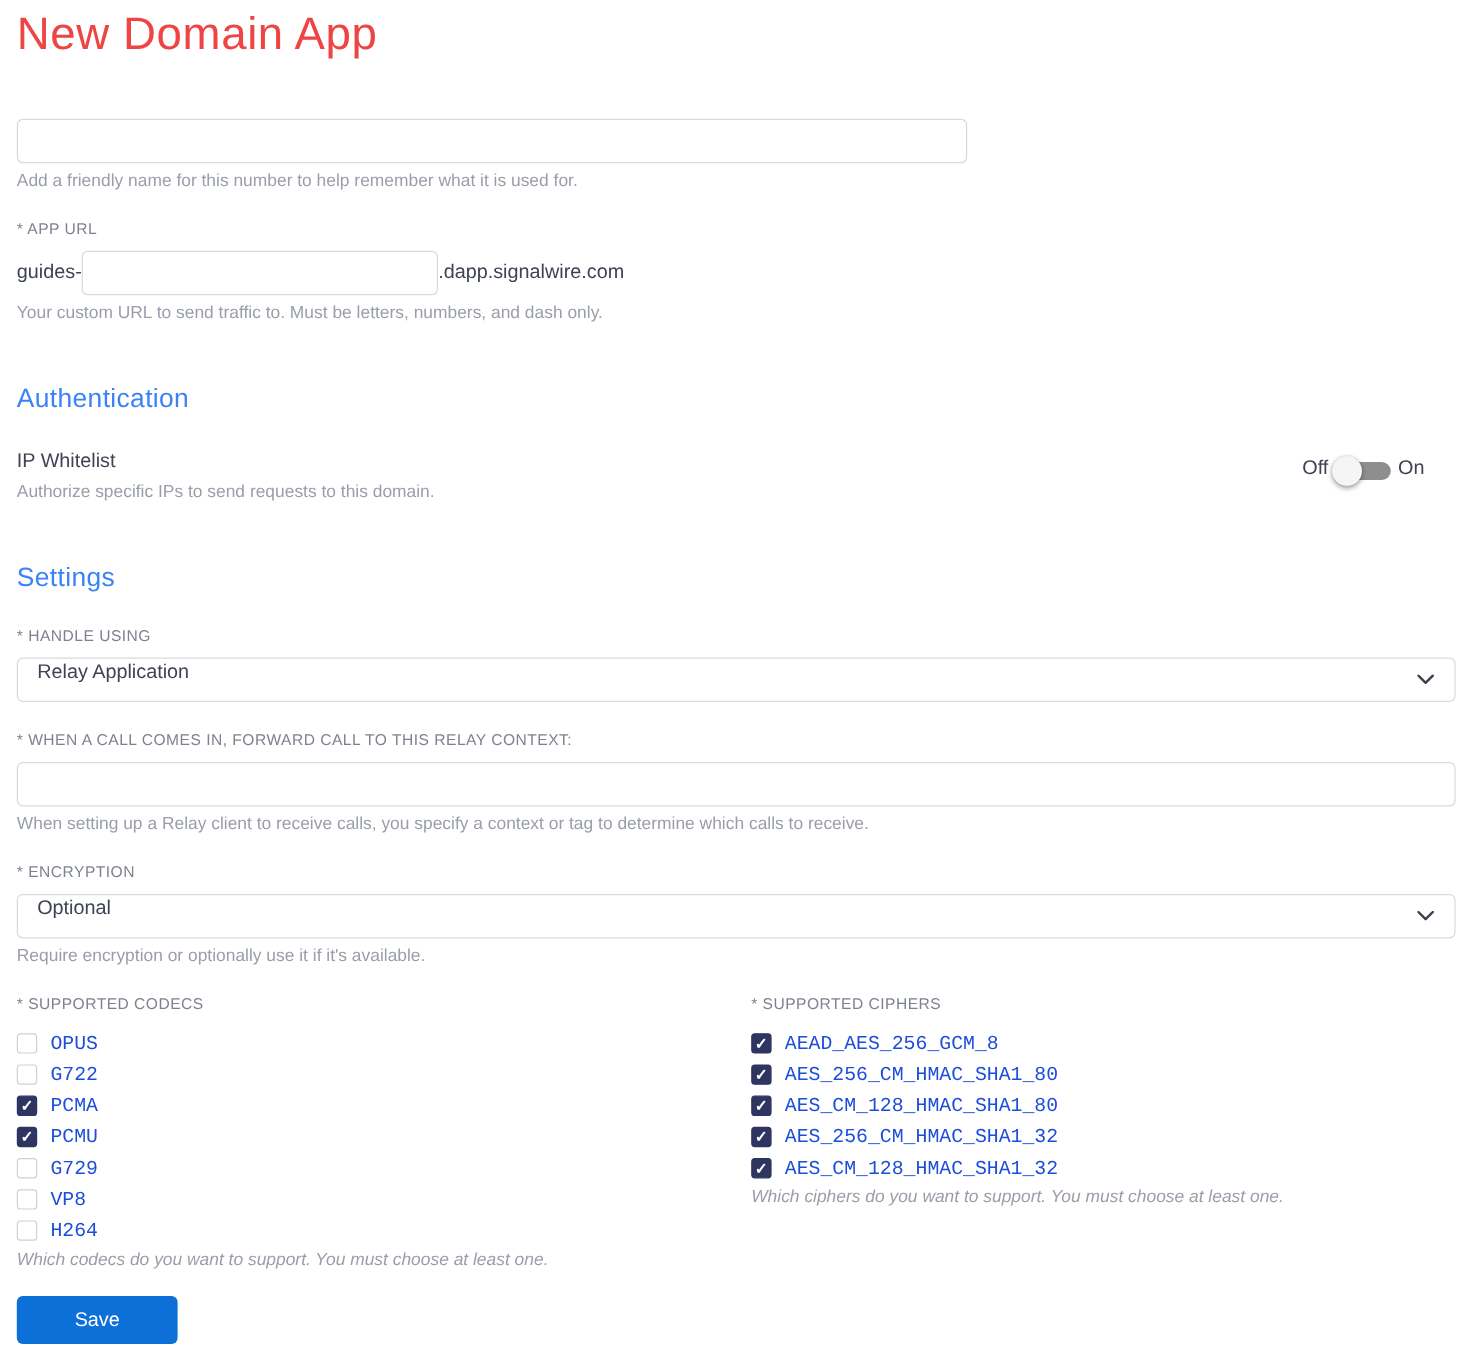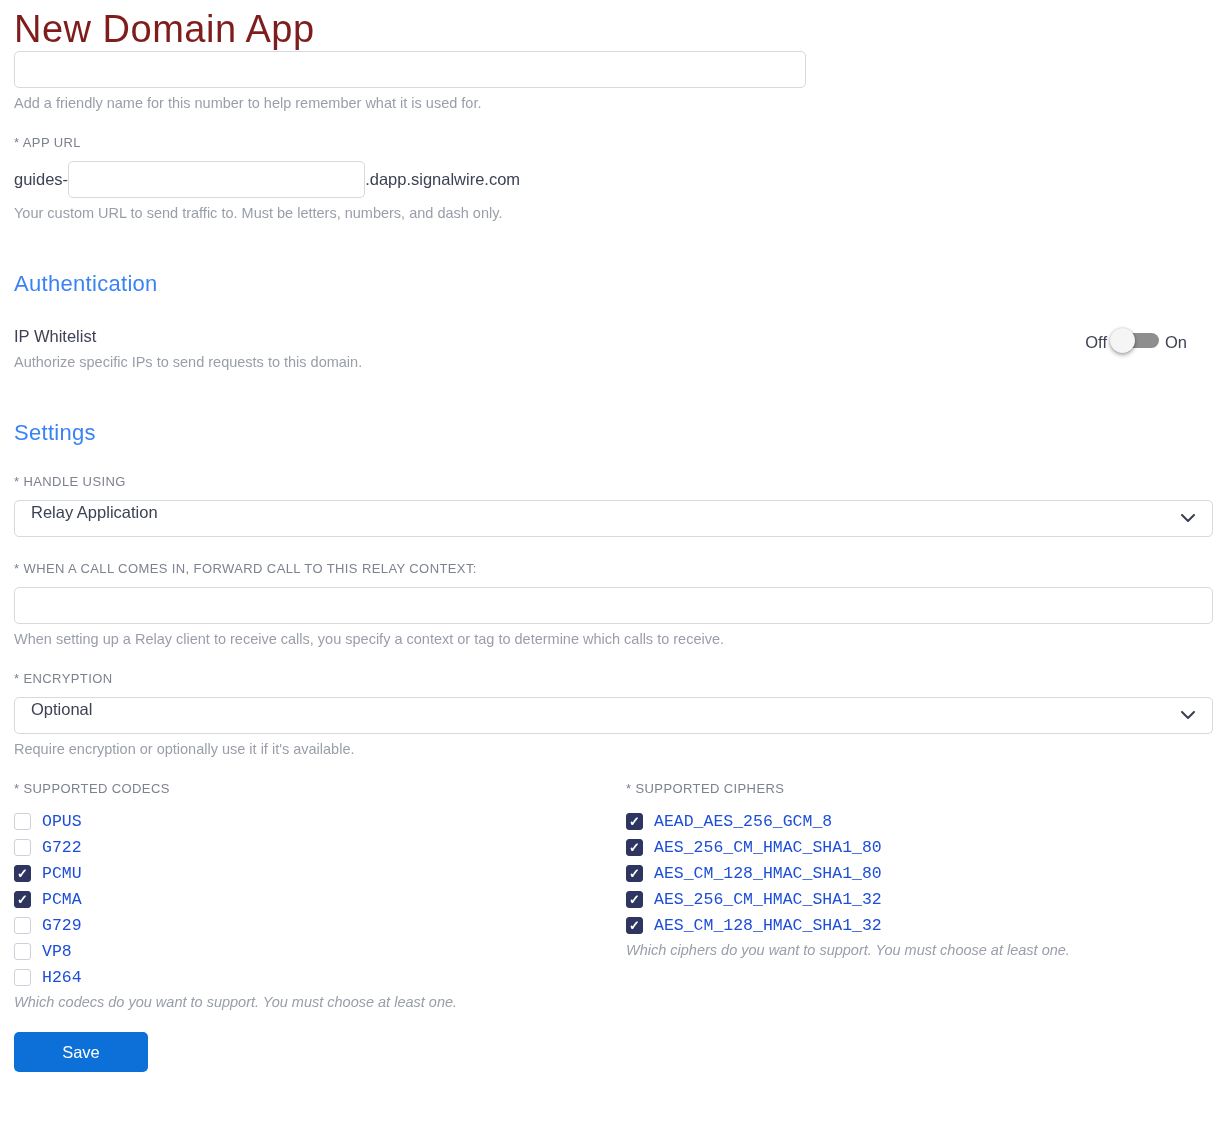--- a/index.html
+++ b/index.html
@@ -9,22 +9,23 @@
     min-height: 1143px;
     font-family: "Liberation Sans", sans-serif;
     color: #3d4254;
     padding: 8px 17px 20px 14px;
   }
 
   
   .page-title {
     font-size: 38px;
     font-weight: 300;
-    color: #7f1d1d;
+    color: #ef4444;
     letter-spacing: 0.5px;
+    margin-bottom: 48px;
   }
 
   
   .field { margin-bottom: 24px; }
   .field-label {
     display: block;
     font-size: 13px;
     color: #7d828f;
     letter-spacing: 0.4px;
     margin-bottom: 11px;
@@ -75,21 +76,21 @@
     justify-content: space-between;
     margin-bottom: 10px;
   }
   .toggle-left .sub-label {
     font-size: 16.5px;
     color: #3f4254;
     margin-bottom: 8px;
   }
   .switch-group {
     display: flex;
-    align-items: flex-start;
+    align-items: flex-end;
     gap: 6px;
     margin-top: 6px;
     padding-right: 26px;
   }
   .switch-side-label { font-size: 16.5px; color: #3f4254; }
   .switch {
     position: relative;
     width: 46px;
     height: 15px;
     border-radius: 8px;
@@ -265,25 +266,25 @@
       <div class="check-row" data-checked="false">
         <span class="cb"></span>
         <span class="cb-label">OPUS</span>
       </div>
       <div class="check-row" data-checked="false">
         <span class="cb"></span>
         <span class="cb-label">G722</span>
       </div>
       <div class="check-row" data-checked="true">
         <span class="cb"></span>
+        <span class="cb-label">PCMA</span>
+      </div>
+      <div class="check-row" data-checked="true">
+        <span class="cb"></span>
         <span class="cb-label">PCMU</span>
-      </div>
-      <div class="check-row" data-checked="true">
-        <span class="cb"></span>
-        <span class="cb-label">PCMA</span>
       </div>
       <div class="check-row" data-checked="false">
         <span class="cb"></span>
         <span class="cb-label">G729</span>
       </div>
       <div class="check-row" data-checked="false">
         <span class="cb"></span>
         <span class="cb-label">VP8</span>
       </div>
       <div class="check-row" data-checked="false">

